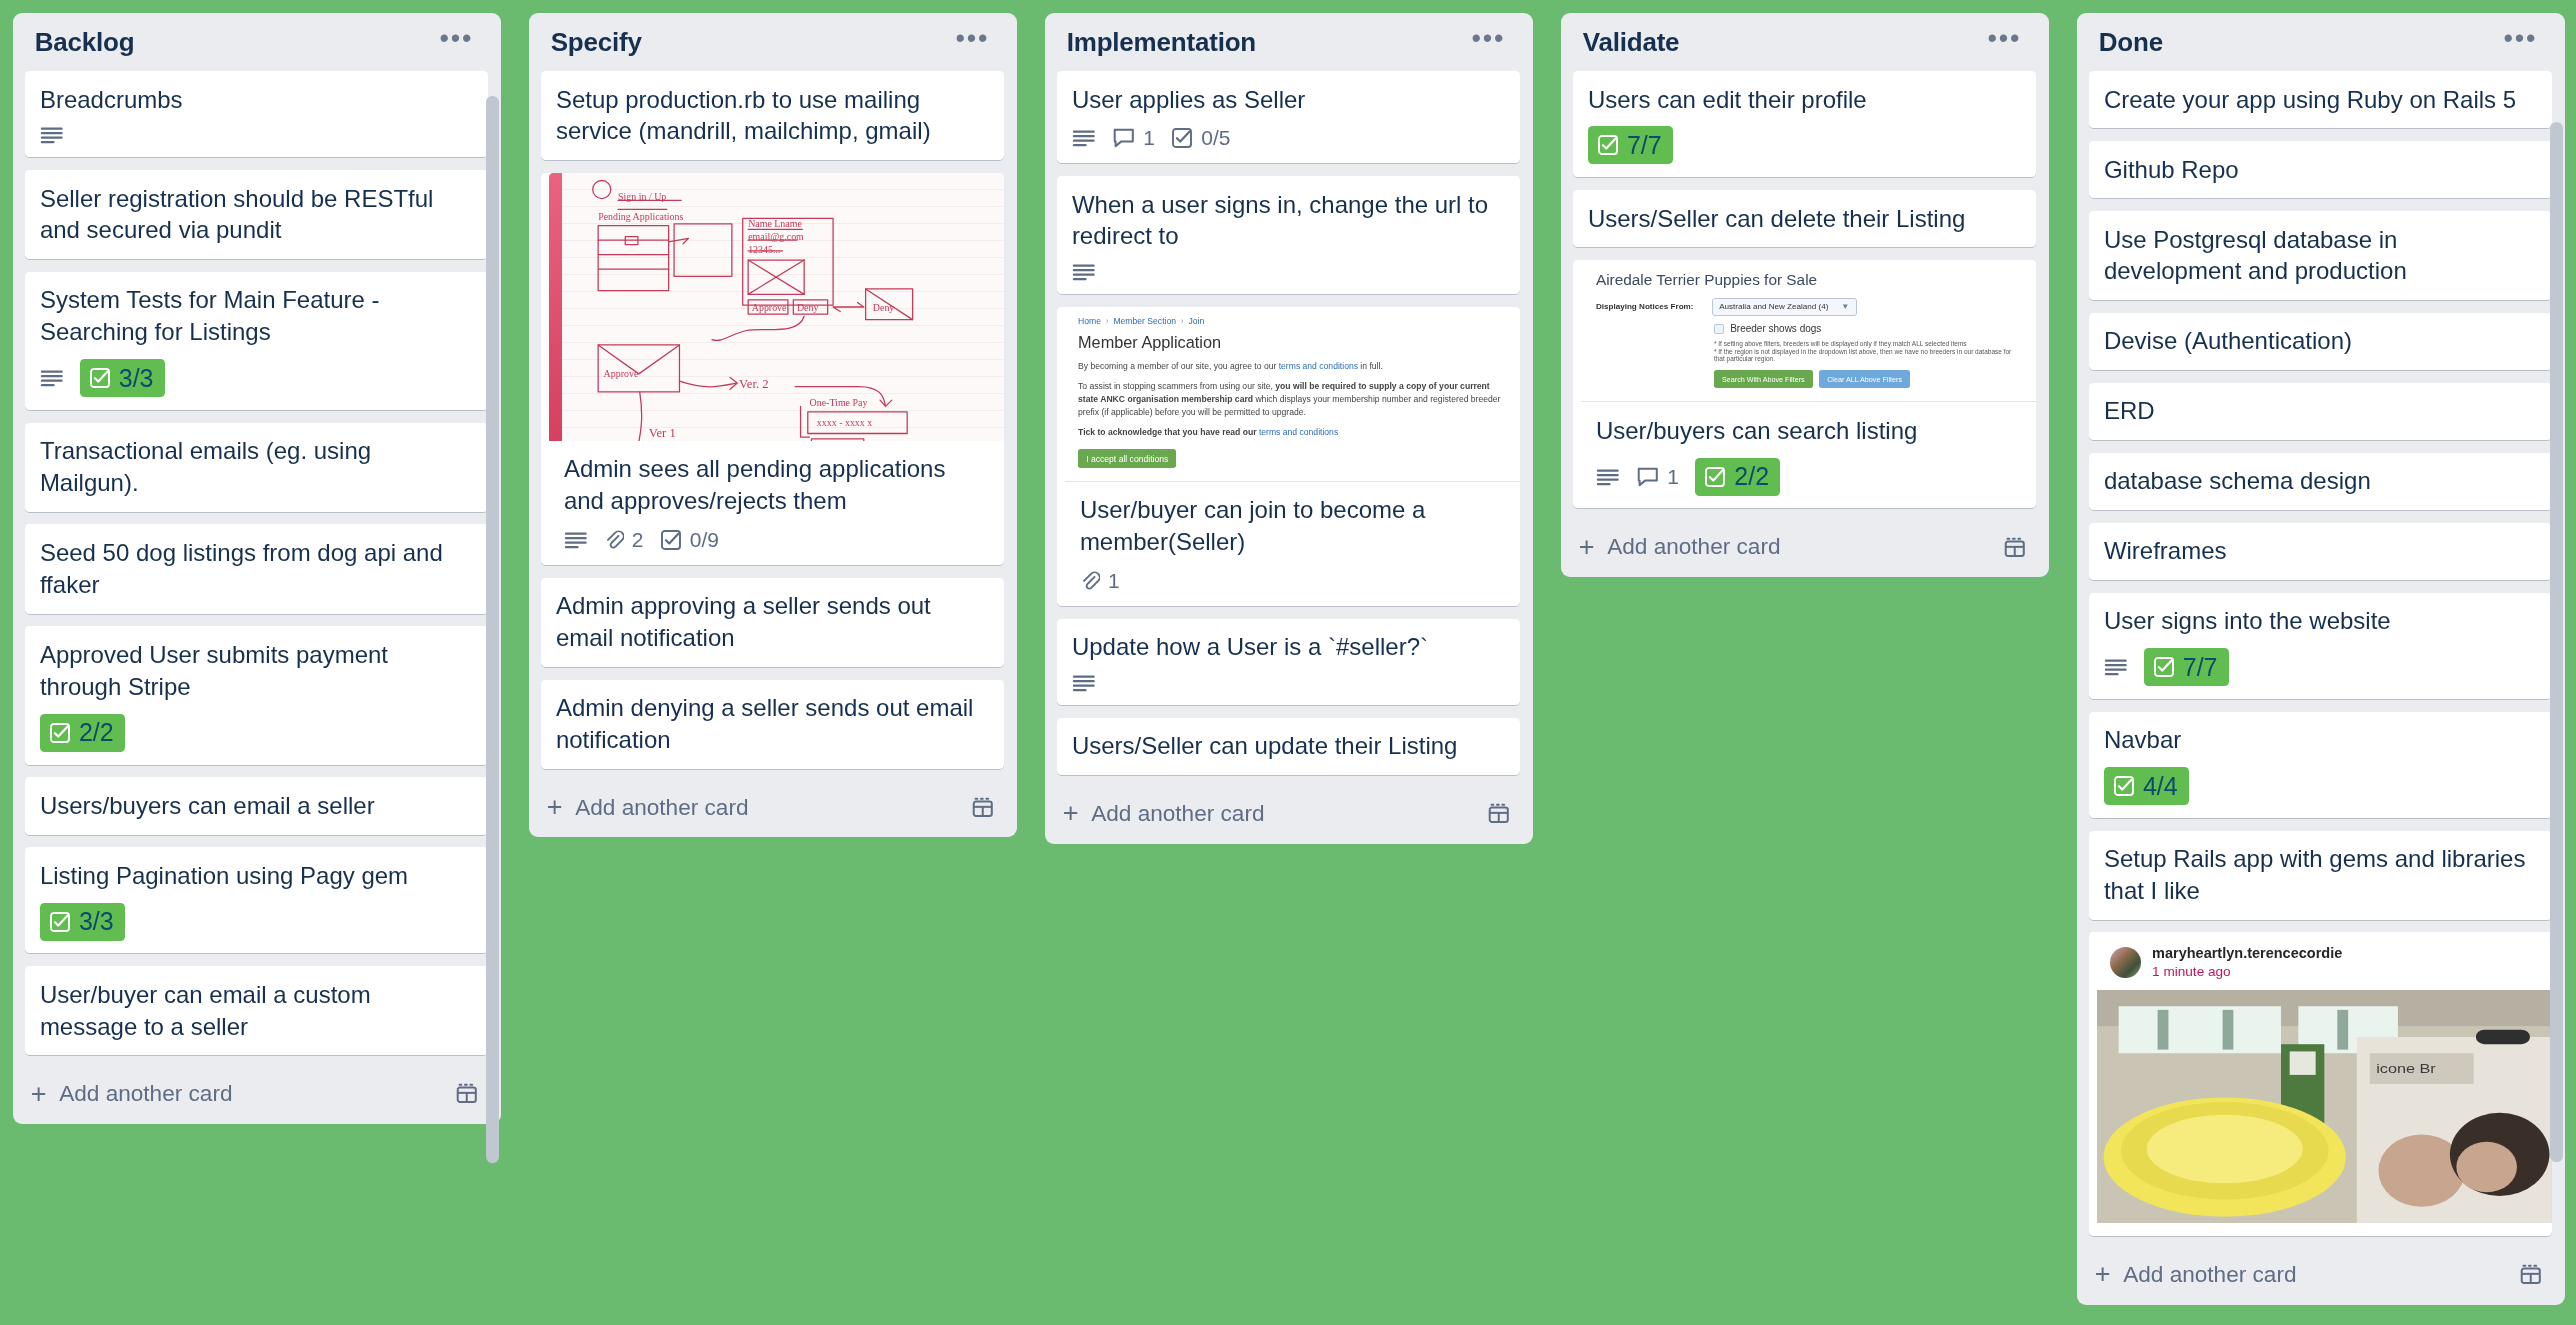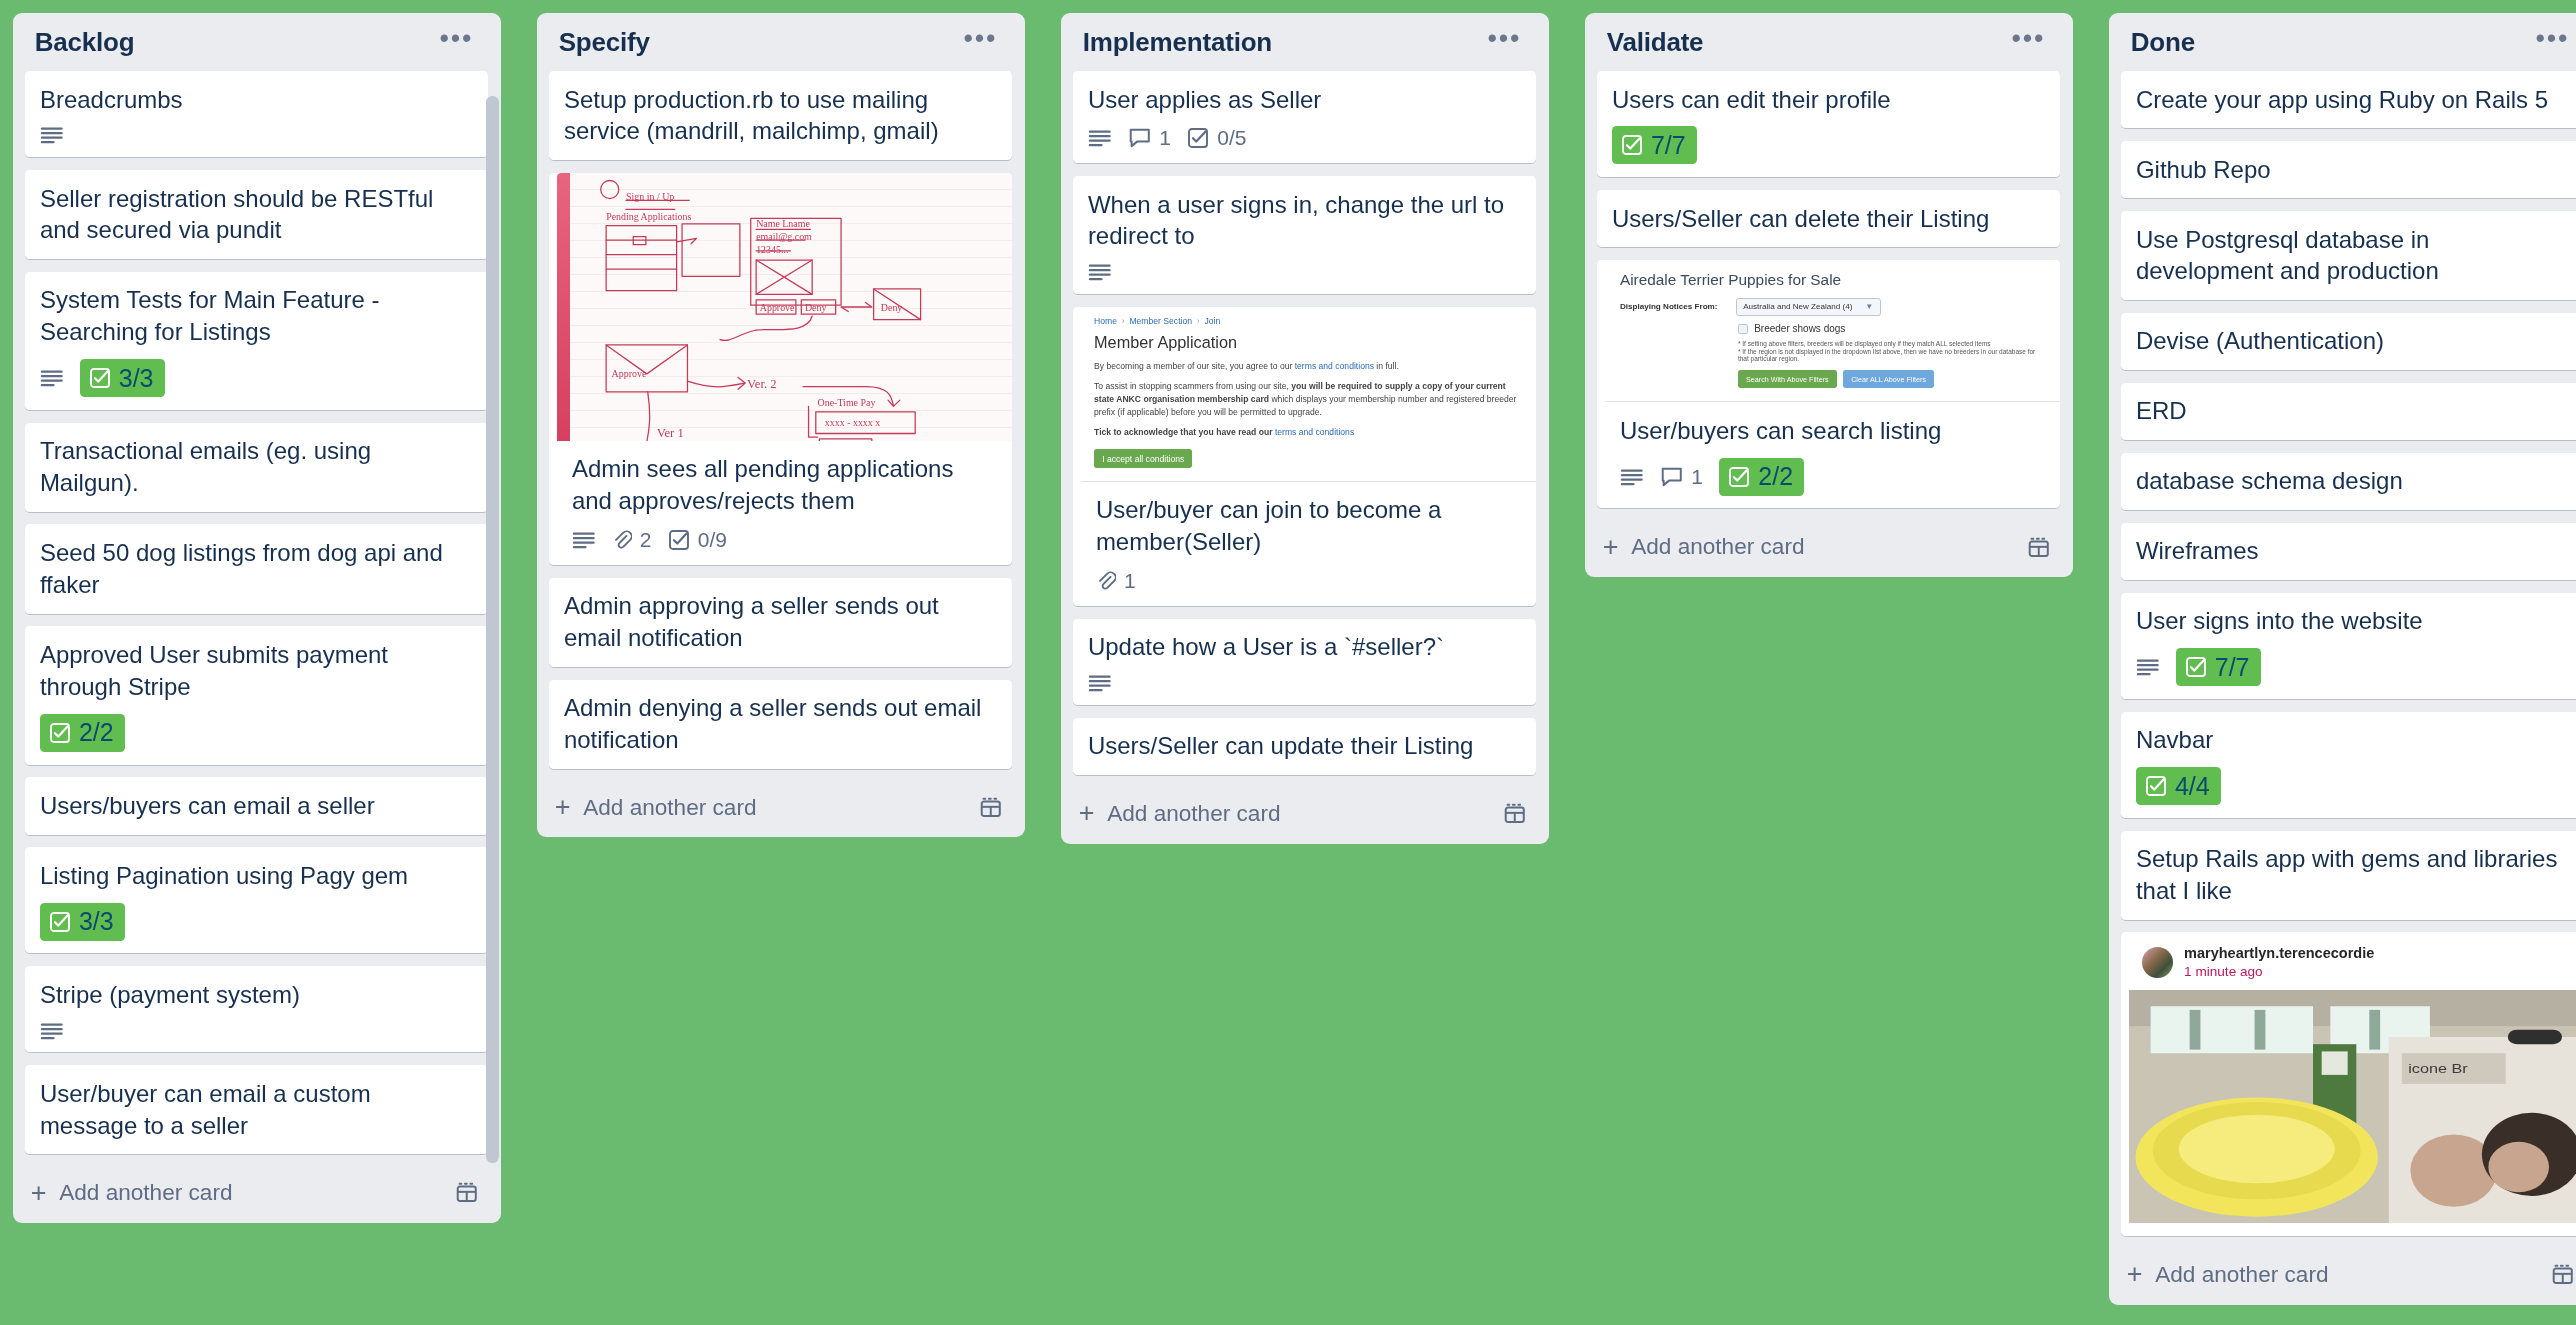--- a/index.html
+++ b/index.html
@@ -9,21 +9,21 @@
     background: #6abb6f;
     font-family: "Liberation Sans", sans-serif;
     -webkit-font-smoothing: antialiased;
   }
   .board {
     position: relative;
     width: 2225px; height: 1326px;
     background: #6abb6f;
     display: flex;
     align-items: flex-start;
-    gap: 16px;
+    gap: 8px;
     padding: 12.7px 0 0 12.7px;
   }
   .list {
     width: 488px;
     flex: 0 0 488px;
     margin-right: 20px;
     background: #ebecf0;
     border-radius: 9px;
     display: flex;
     flex-direction: column;
@@ -273,37 +273,20 @@
             <div class="card-title">Listing Pagination using Pagy gem</div>
             <div class="badges">
               <span class="badge checklist-complete">
                 <span style="display: inline-flex;">
                   <svg width="22" height="22" viewBox="0 0 24 24">
                     <rect x="2.2" y="2.2" width="19.6" height="19.6" rx="3" fill="none" stroke="#ffffff" stroke-width="2.1"></rect>
                     <path d="M6.5 12.2l3.6 3.6L20 5.2" fill="none" stroke="#ffffff" stroke-width="2.4" stroke-linecap="round" stroke-linejoin="round"></path>
                   </svg>
                 </span>
                 <span>3/3</span>
-              </span>
-            </div>
-          </div>
-          <div class="card">
-            <div class="card-title">Stripe (payment system)</div>
-            <div class="badges">
-              <span class="badge">
-                <span style="display: inline-flex;">
-                  <svg width="23.5" height="18" viewBox="0 0 26 20">
-                    <g fill="none" stroke="#5e6c84" stroke-width="2.4" stroke-linecap="round">
-                      <line x1="2" y1="3" x2="24" y2="3"></line>
-                      <line x1="2" y1="8" x2="24" y2="8"></line>
-                      <line x1="2" y1="13" x2="24" y2="13"></line>
-                      <line x1="2" y1="18" x2="15" y2="18"></line>
-                    </g>
-                  </svg>
-                </span>
               </span>
             </div>
           </div>
           <div class="card">
             <div class="card-title">User/buyer can email a custom message to a seller</div>
           </div>
         </div>
       </div>
       <div class="scrollbar" style="top: 83px; height: 1067px;"></div>
       <div class="add-card">

